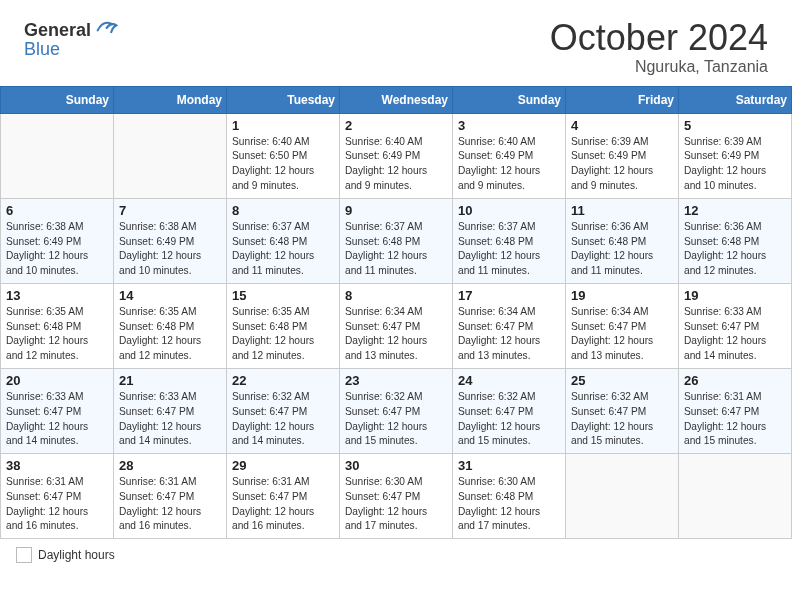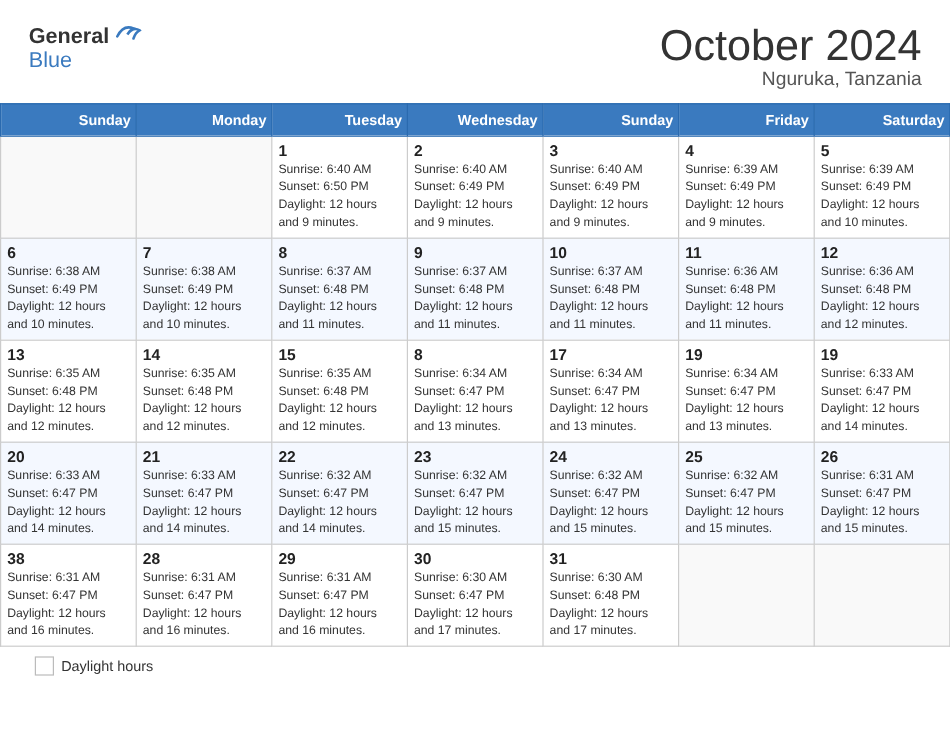--- a/index.html
+++ b/index.html
@@ -102,21 +102,21 @@
       color: #333;
       font-size: 10.2px;
       line-height: 1.45;
     }
     .empty-cell {
       background: #f9f9f9 !important;
     }
     .footer {
       display: flex;
       align-items: center;
-      padding: 8px 29px;
+      padding: 8px 16px;
       gap: 18px;
     }
     .legend-item {
       display: flex;
       align-items: center;
       gap: 6px;
       font-size: 12px;
       color: #333;
     }
     .legend-box {

